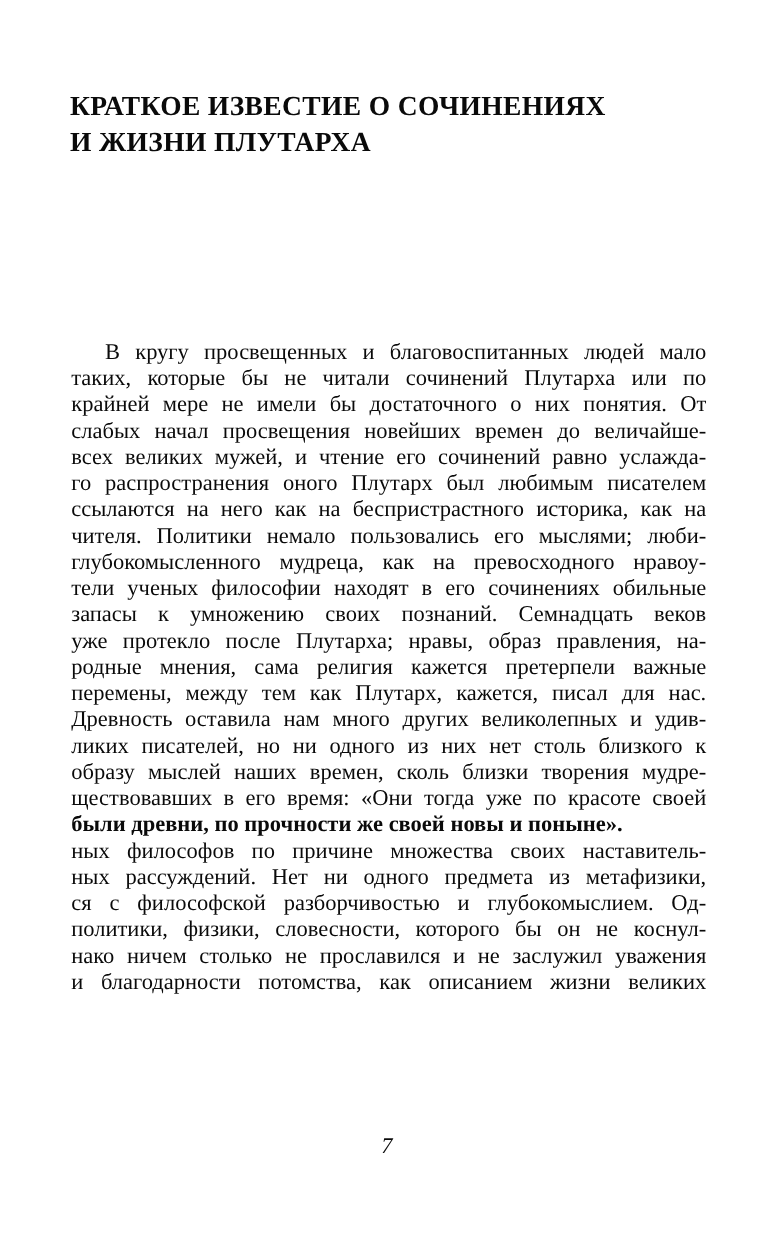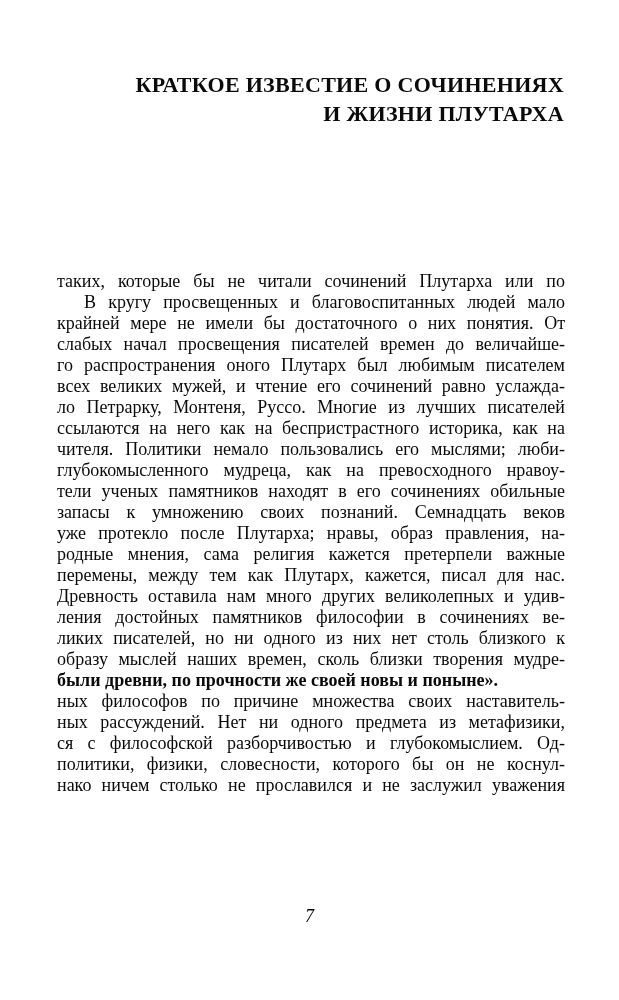--- a/index.html
+++ b/index.html
@@ -16,21 +16,21 @@
     color: var(--text-color, #0a0a0a);
     font-family: "Liberation Serif", "DejaVu Serif", serif;
     overflow: hidden;
   }
   .title {
     position: absolute;
     top: 70px;
     left: 56px;
     width: 508px;
     margin: 0;
-    text-align: right;
+    text-align: left;
     font-size: 22px;
     line-height: 29px;
     font-weight: bold;
     letter-spacing: 0.3px;
   }
   .title-line {
     display: block;
   }
   .body-text {
     position: absolute;
@@ -64,41 +64,41 @@
 </head>
 <body>
 
 <div class="page">
   <h1 class="title">
     <span class="title-line">КРАТКОЕ ИЗВЕСТИЕ О СОЧИНЕНИЯХ</span>
     <span class="title-line">И ЖИЗНИ ПЛУТАРХА</span>
   </h1>
 
   <div class="body-text">
+      <div class="line para-first">В кругу просвещенных и благовоспитанных людей мало</div>
       <div class="line">таких, которые бы не читали сочинений Плутарха или по</div>
-      <div class="line para-first">В кругу просвещенных и благовоспитанных людей мало</div>
       <div class="line">крайней мере не имели бы достаточного о них понятия. От</div>
-      <div class="line">слабых начал просвещения писателей времен до величайше-</div>
+      <div class="line">слабых начал просвещения новейших времен до величайше-</div>
+      <div class="line">всех великих мужей, и чтение его сочинений равно услажда-</div>
       <div class="line">го распространения оного Плутарх был любимым писателем</div>
-      <div class="line">всех великих мужей, и чтение его сочинений равно услажда-</div>
-      <div class="line">ло Петрарку, Монтеня, Руссо. Многие из лучших писателей</div>
       <div class="line">ссылаются на него как на беспристрастного историка, как на</div>
       <div class="line">чителя. Политики немало пользовались его мыслями; люби-</div>
       <div class="line">глубокомысленного мудреца, как на превосходного нравоу-</div>
-      <div class="line">тели ученых памятников находят в его сочинениях обильные</div>
+      <div class="line">тели ученых философии находят в его сочинениях обильные</div>
       <div class="line">запасы к умножению своих познаний. Семнадцать веков</div>
       <div class="line">уже протекло после Плутарха; нравы, образ правления, на-</div>
       <div class="line">родные мнения, сама религия кажется претерпели важные</div>
       <div class="line">перемены, между тем как Плутарх, кажется, писал для нас.</div>
       <div class="line">Древность оставила нам много других великолепных и удив-</div>
-      <div class="line">ления достойных памятников философии в сочинениях ве-</div>
       <div class="line">ликих писателей, но ни одного из них нет столь близкого к</div>
       <div class="line">образу мыслей наших времен, сколь близки творения мудре-</div>
+      <div class="line">ществовавших в его время: «Они тогда уже по красоте своей</div>
       <div class="line para-last-ragged">были древни, по прочности же своей новы и поныне».</div>
       <div class="line">ных философов по причине множества своих наставитель-</div>
       <div class="line">ных рассуждений. Нет ни одного предмета из метафизики,</div>
       <div class="line">ся с философской разборчивостью и глубокомыслием. Од-</div>
       <div class="line">политики, физики, словесности, которого бы он не коснул-</div>
       <div class="line">нако ничем столько не прославился и не заслужил уважения</div>
+      <div class="line">и благодарности потомства, как описанием жизни великих</div>
     </div>
 
   <div class="page-number">7</div>
 </div>
 
 </body></html>

